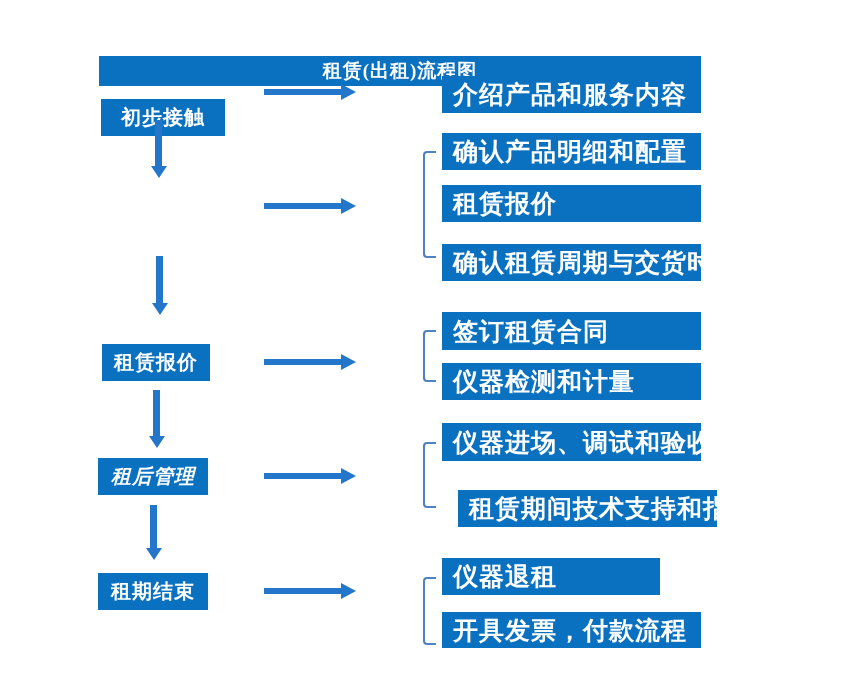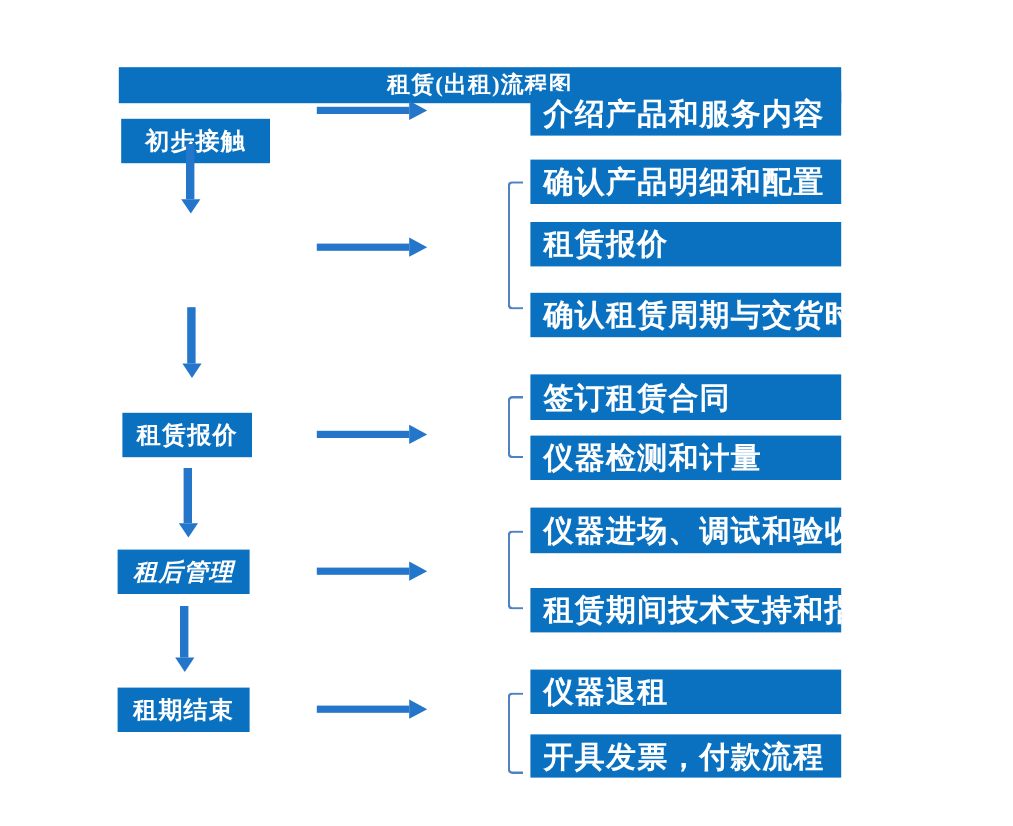--- a/index.html
+++ b/index.html
@@ -102,18 +102,18 @@
   <div class="box rbox" style="left:442px;top:76px;width:259px;height:37px;">介绍产品和服务内容</div>
 
   <div class="box rbox" style="left:442px;top:133px;width:259px;height:37px;">确认产品明细和配置</div>
   <div class="box rbox" style="left:442px;top:185px;width:259px;height:37px;">租赁报价</div>
   <div class="box rbox" style="left:442px;top:244px;width:259px;height:37px;">确认租赁周期与交货时间</div>
 
   <div class="box rbox" style="left:442px;top:312px;width:259px;height:38px;">签订租赁合同</div>
   <div class="box rbox" style="left:442px;top:363px;width:259px;height:37px;">仪器检测和计量</div>
 
   <div class="box rbox" style="left:442px;top:423px;width:259px;height:38px;">仪器进场、调试和验收</div>
-  <div class="box rbox" style="left:442px;top:490px;width:259px;height:37px;">租赁期间技术支持和指导</div>
+  <div class="box rbox" style="left:458px;top:490px;width:259px;height:37px;">租赁期间技术支持和指导</div>
 
-  <div class="box rbox" style="left:442px;top:558px;width:259px;height:37px;">仪器退租</div>
+  <div class="box rbox" style="left:442px;top:558px;width:218px;height:37px;">仪器退租</div>
   <div class="box rbox" style="left:442px;top:612px;width:259px;height:36px;">开具发票，付款流程</div>
 
 </div>
 
 </body></html>

